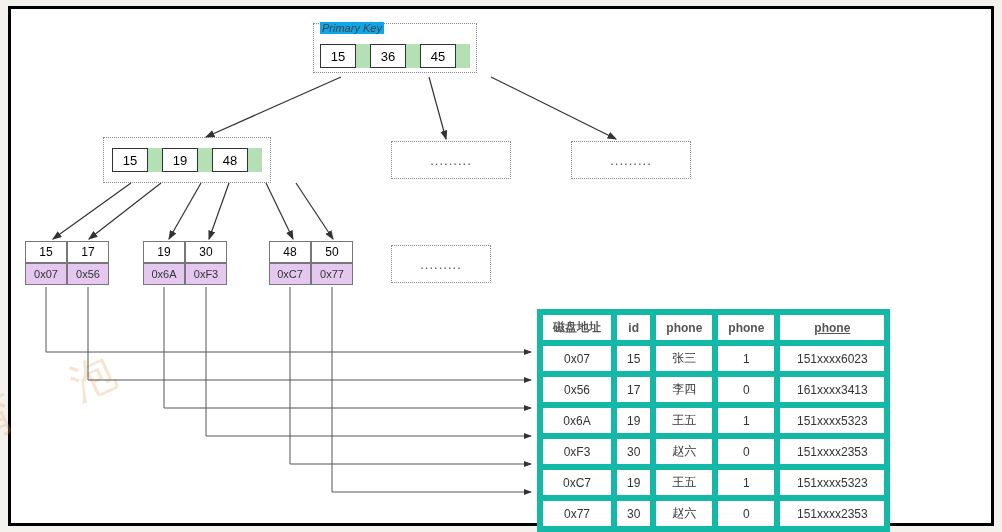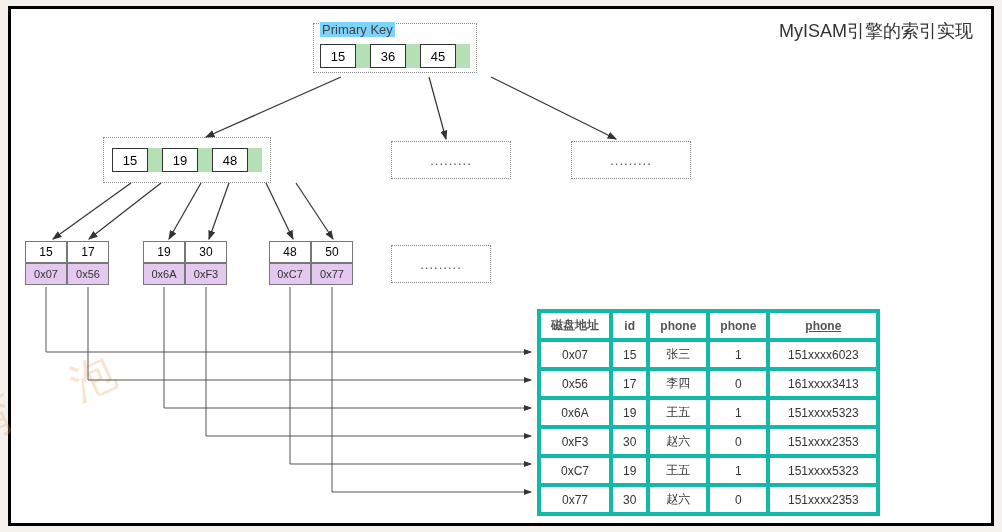--- a/index.html
+++ b/index.html
@@ -54,24 +54,25 @@
   }
   .node .ptr {
     width: 14px;
     height: 24px;
     background: #b5e0b5;
   }
   .node-label {
     position: absolute;
     top: -2px;
     left: 6px;
-    font-size: 13px;
+    font-size: 11px;
     color: #444;
-    background: #7dd3fc;
+    background: #0ea5e9;
     padding: 0 2px;
+    font-style: italic;
   }
   .dots {
     font-size: 13px;
     color: #555;
     letter-spacing: 1px;
   }
   
   .leaf {
     position: absolute;
     display: flex;
@@ -91,21 +92,21 @@
   }
   .leaf .keycell { background: #fff; }
   .leaf .addrcell { background: #e4c8f0; color: #333; font-size: 11px; }
   
   .data-table {
     position: absolute;
     border-collapse: collapse;
     font-size: 12px;
   }
   .data-table th, .data-table td {
-    border: 4px solid #14b8a6;
+    border: 6px solid #14b8a6;
     padding: 4px 10px;
     text-align: center;
     background: #fff;
     color: #333;
     height: 26px;
   }
   .data-table th {
     font-weight: 600;
     color: #555;
   }
@@ -118,21 +119,20 @@
 </style>
 </head>
 <body>
 
 <div class="frame">
 
   <div class="watermark" style="left:-40px; top:380px;">育</div>
   <div class="watermark" style="left:60px; top:340px;">泡</div>
   <div class="watermark" style="left:760px; top:360px;">大</div>
 
-  <div class="title">MyISAM引擎的索引实现</div>
 
   <div class="node" id="root-node" style="left:302px; top:14px; padding-top:20px;">
     <span class="node-label">Primary Key</span>
     <span class="cell">15</span>
     <span class="ptr"></span>
     <span class="cell">36</span>
     <span class="ptr"></span>
     <span class="cell">45</span>
     <span class="ptr"></span>
   </div>

